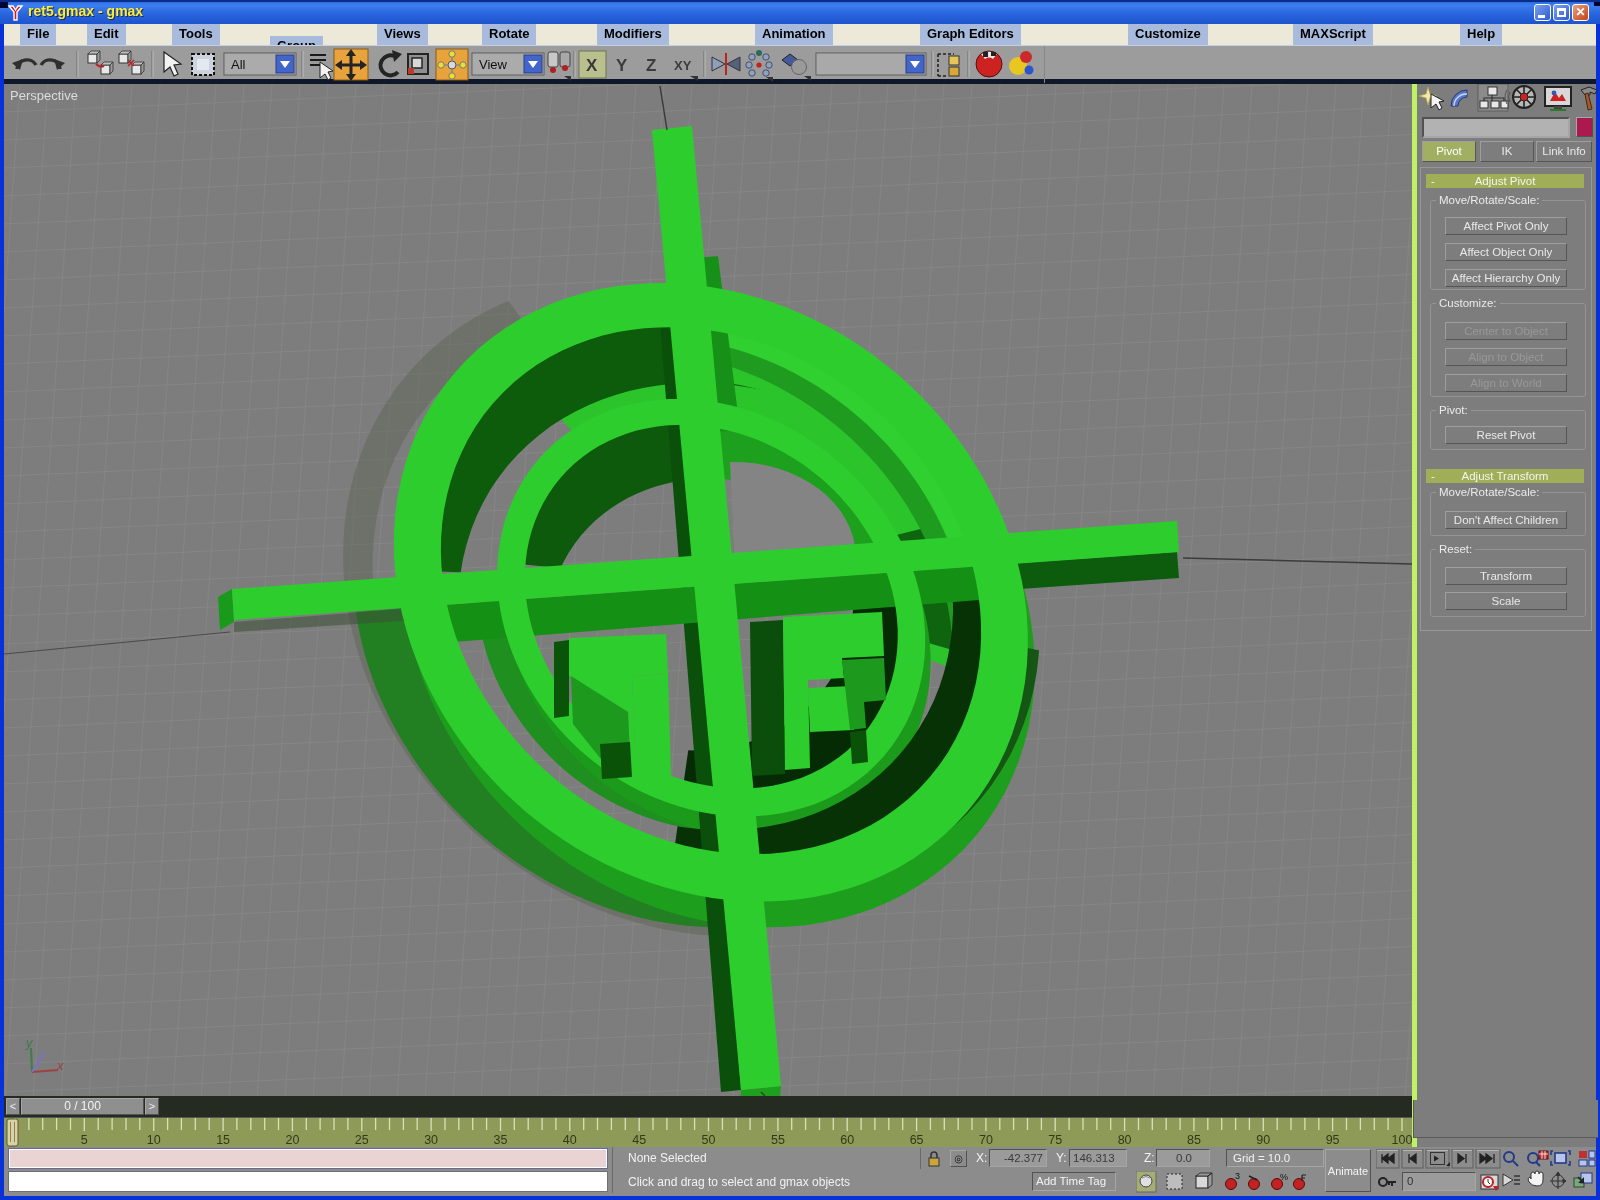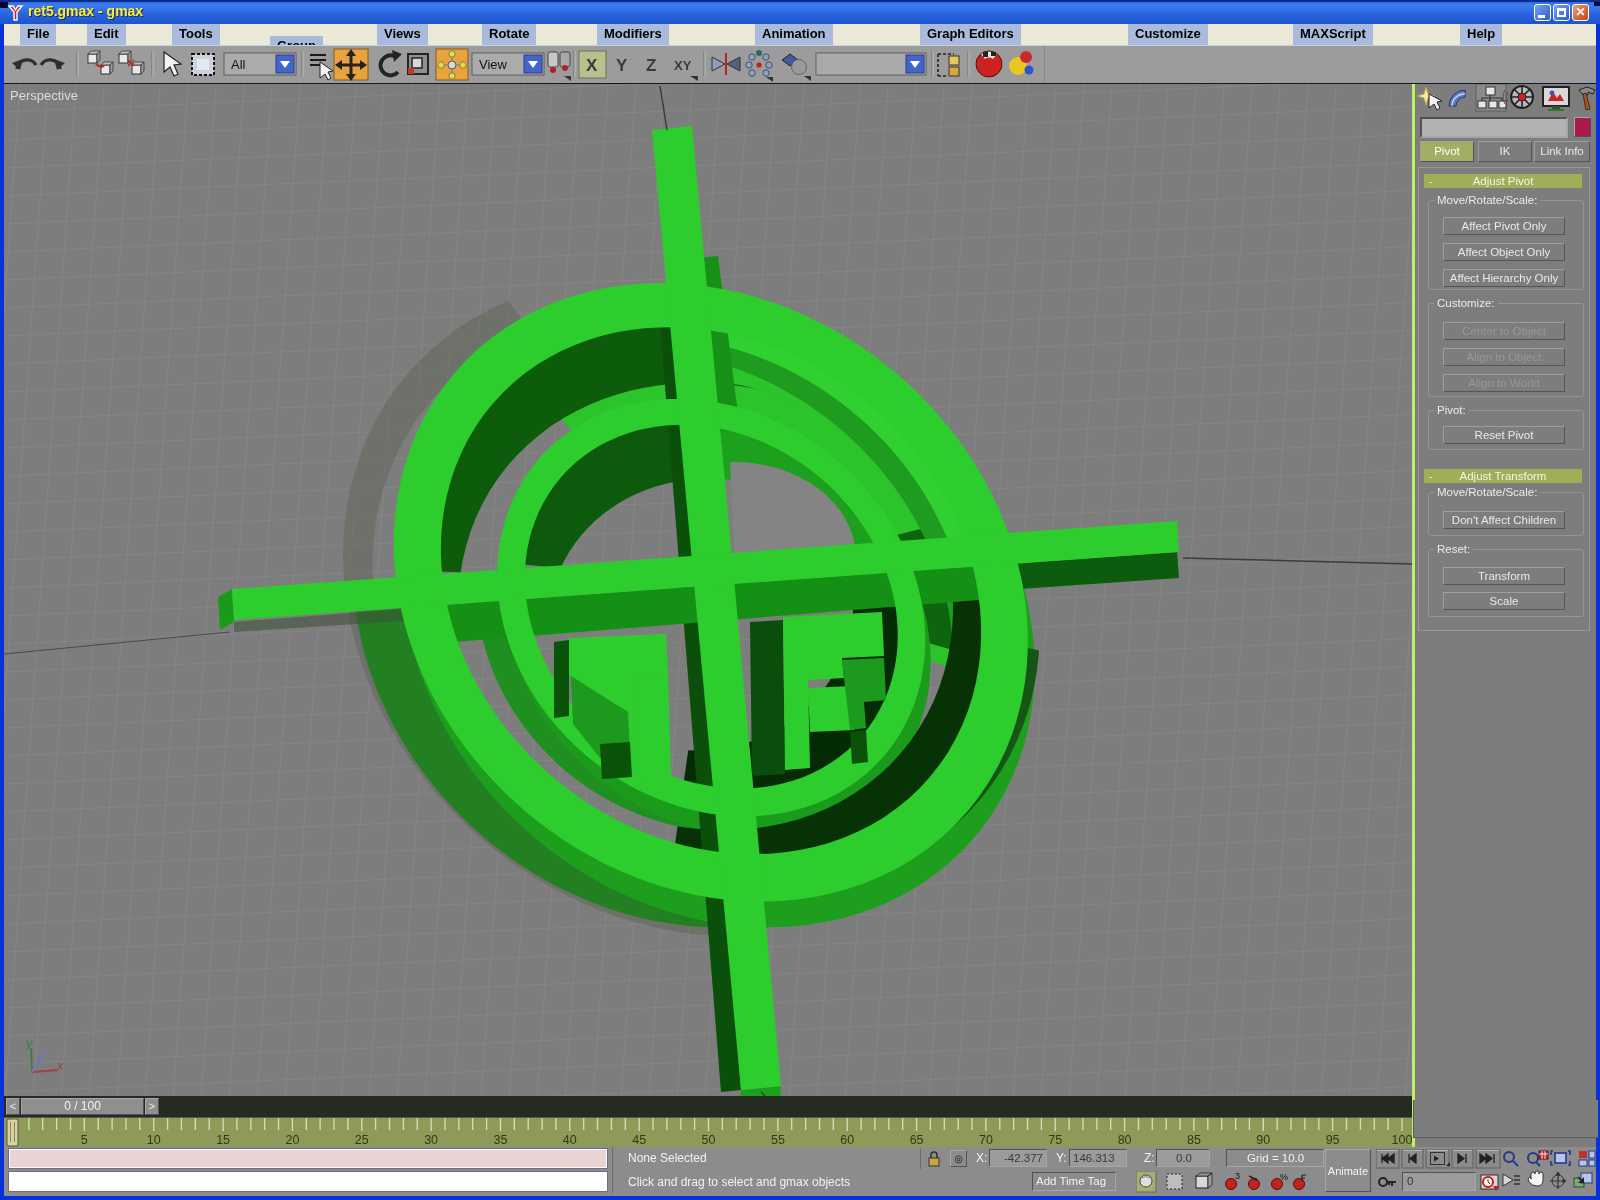--- a/index.html
+++ b/index.html
@@ -41,21 +41,21 @@
 <div class="abs mitem" style="left:593px;top:0;height:21px">Modifiers</div>
 <div class="abs mitem" style="left:751px;top:0;height:21px">Animation</div>
 <div class="abs mitem" style="left:916px;top:0;height:21px">Graph Editors</div>
 <div class="abs mitem" style="left:1124px;top:0;height:21px">Customize</div>
 <div class="abs mitem" style="left:1289px;top:0;height:21px">MAXScript</div>
 <div class="abs mitem" style="left:1456px;top:0;height:21px">Help</div>
 </div>
 <div class="abs" style="left:0;top:24px;width:4px;height:1176px;background:#0831d9"></div>
 <div class="abs" style="left:1596px;top:24px;width:4px;height:1176px;background:#0831d9"></div>
 <div class="abs" style="left:4px;top:45px;width:1592px;height:39px;background:#9c9c9c;
-border-top:1px solid #c3cfe6;border-bottom:1px solid #0f172a">
+border-top:1px solid #c3cfe6;border-bottom:5px solid #0f172a">
 <svg class="abs" style="left:0;top:0" width="1592" height="37" viewBox="0 0 1592 37">
 <g stroke="#2f2f2f" stroke-width="3.4" fill="none">
 <path d="M13 23 A10 9 0 0 1 32 19"></path>
         <path d="M37 19 A10 9 0 0 1 56 23"></path>
       </g>
 <polygon points="8,17 19,13 16,24" fill="#2f2f2f"></polygon>
 <polygon points="61,17 50,13 53,24" fill="#2f2f2f"></polygon>
       <line x1="73" y1="5" x2="73" y2="31" stroke="#6f6f6f" stroke-width="1"></line>
       <line x1="74" y1="5" x2="74" y2="31" stroke="#bdbdbd" stroke-width="1"></line>
       <rect x="84" y="8" width="9" height="9" fill="#e8e8e8" stroke="#333" stroke-width="1"></rect>
@@ -394,21 +394,21 @@
         <path d="M32 1072 L58 1070" stroke="#a04040"></path>
         <path d="M32 1072 L45 1052" stroke="#7a74bc"></path>
       </g>
 <g font-family="Liberation Sans, sans-serif" font-size="13" font-style="italic">
         <text x="26" y="1047" fill="#3d7d4a">y</text>
         <text x="57" y="1070" fill="#a04040">x</text>
         <text x="36" y="1064" fill="#7a74bc">z</text>
       </g>
 </svg>
 </div>
-<div class="abs" style="left:1412px;top:84px;width:184px;height:1063px;background:#7d7d7d;border-left:3px solid #bef264">
+<div class="abs" style="left:1412px;top:84px;width:184px;height:1063px;background:#7d7d7d;border-left:5px solid #bef264">
 <svg class="abs" style="left:0;top:0" width="184" height="28" viewBox="0 0 184 28">
 <rect x="61" y="0" width="30" height="27" fill="#8b8b8b" stroke="#5e5e5e"></rect>
 <g>
         <polygon points="11,3 13,10 20,12 13,14 11,21 9,14 2,12 9,10" fill="#f0e8b0" stroke="#b8a830" stroke-width="0.8"></polygon>
 <polygon points="14,10 14,24 19,20 22,26 25,24 22,18 27,17" fill="#f4f4f4" stroke="#222" stroke-width="1"></polygon>
       </g>
 <path d="M34 22 A16 16 0 0 1 50 6 L50 13 A9 9 0 0 0 41 22 Z" fill="#5a78c8" stroke="#28386a" stroke-width="1"></path>
 <path d="M37 22 A12 12 0 0 1 50 10" fill="none" stroke="#c8d4f0" stroke-width="1.4"></path>
 <g fill="#e8e8e8" stroke="#333">
         <rect x="71" y="3" width="9" height="8"></rect>
@@ -610,21 +610,21 @@
 <rect x="4" y="8" width="10" height="8" fill="#caa53a" stroke="#333"></rect>
 <path d="M6 8 V5 a3 3 0 0 1 6 0 V8" fill="none" stroke="#333" stroke-width="1.6"></path>
     </svg>
 <div class="abs raised" style="left:946px;top:3px;width:17px;height:17px;background:#8c8c8c;color:#111;font-size:10px;text-align:center;line-height:15px">◎</div>
 <div class="abs" style="left:972px;top:4px;color:#f2f2f2;font-size:12px">X:</div>
 <div class="abs sunken" style="left:985px;top:2px;width:58px;height:18px;background:#9b9b9b;color:#3a3a3a;font-size:11.5px;line-height:16px;padding-left:14px">-42.377</div>
 <div class="abs" style="left:1052px;top:4px;color:#f2f2f2;font-size:12px">Y:</div>
 <div class="abs sunken" style="left:1065px;top:2px;width:58px;height:18px;background:#9b9b9b;color:#3a3a3a;font-size:11.5px;line-height:16px;padding-left:3px">146.313</div>
 <div class="abs" style="left:1140px;top:4px;color:#f2f2f2;font-size:12px">Z:</div>
 <div class="abs sunken" style="left:1152px;top:2px;width:54px;height:18px;background:#9b9b9b;color:#3a3a3a;font-size:11.5px;line-height:16px;padding-left:19px">0.0</div>
-<div class="abs sunken" style="left:1222px;top:2px;width:98px;height:18px;background:#8c8c8c;color:#f2f2f2;font-size:11.5px;line-height:16px;padding-left:20px">Grid = 10.0</div>
+<div class="abs sunken" style="left:1222px;top:2px;width:98px;height:18px;background:#8c8c8c;color:#f2f2f2;font-size:11.5px;line-height:16px;padding-left:6px">Grid = 10.0</div>
 <div class="abs sunken" style="left:1028px;top:25px;width:84px;height:19px;background:#8c8c8c;color:#f2f2f2;font-size:11.5px;line-height:17px;padding-left:3px">Add Time Tag</div>
 <svg class="abs" style="left:1132px;top:24px" width="170" height="22" viewBox="0 0 170 22">
 <rect x="0" y="0" width="20" height="21" fill="#a5ad74" stroke="#666"></rect>
 <circle cx="10" cy="10" r="6" fill="#e0e0e0" stroke="#444"></circle>
       <path d="M6 7 a6 5 0 0 1 8 0" fill="none" stroke="#888"></path>
 <rect x="31" y="3" width="15" height="15" fill="#bdbdbd" stroke="#222" stroke-dasharray="2 2"></rect>
 <g transform="translate(60,2)">
         <rect x="0" y="3" width="12" height="12" fill="#d8d8d8" stroke="#222"></rect>
 <path d="M0 3 l4 -3 h12 l-4 3 Z M12 3 l4 -3 v12 l-4 3 Z" fill="#9a9a9a" stroke="#222" stroke-width="0.8"></path>
       </g>

